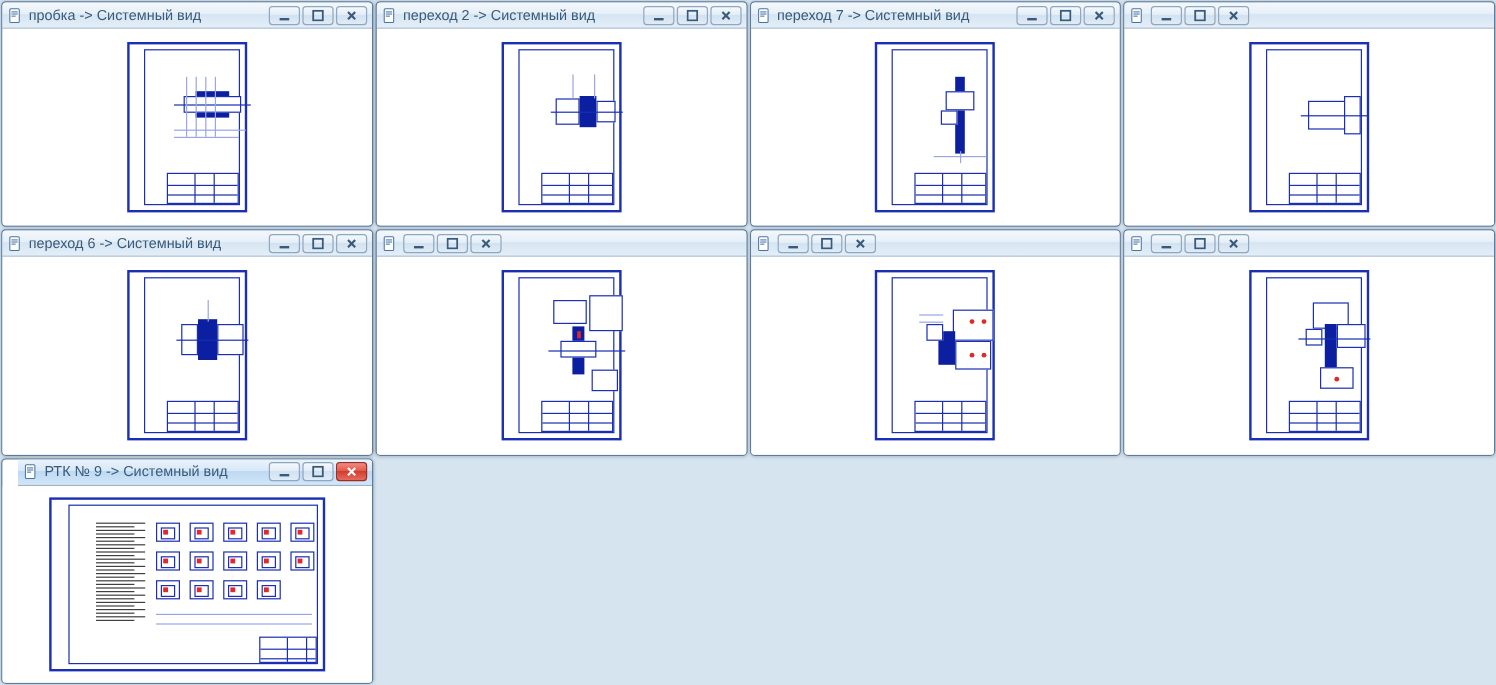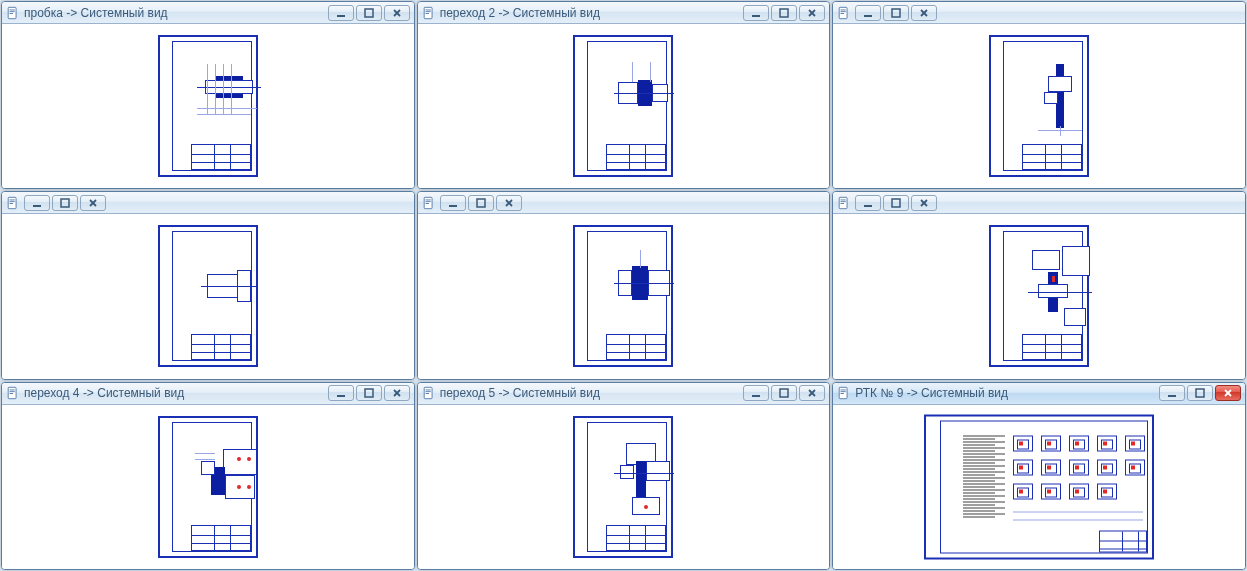--- a/index.html
+++ b/index.html
@@ -9,37 +9,38 @@
     background: #d6e4f0;
     width: 1247px;
     height: 571px;
     overflow: hidden;
     position: relative;
   }
   .mdi-area {
     position: absolute;
     inset: 0;
     display: grid;
-    grid-template-columns: repeat(3, 1fr);
+    grid-template-columns: repeat(4, 1fr);
     grid-template-rows: repeat(3, 1fr);
     gap: 2px;
     padding: 1px;
   }
   .mdi-window {
     display: flex;
     flex-direction: column;
     border: 1px solid #5a7ca0;
     border-radius: 4px;
     background: #ffffff;
     box-shadow: 0 0 3px rgba(0,0,0,0.2);
     overflow: hidden;
     min-height: 0;
   }
   .mdi-window.active .titlebar {
     background: linear-gradient(to bottom, #eaf3fb 0%, #d7e8f8 45%, #bdd9f2 46%, #d2e6f7 100%);
+    margin-left: 13px;
   }
   .mdi-window.active .btn.close {
     background: linear-gradient(to bottom, #f08b81 0%, #e4594c 45%, #d13a2c 46%, #e76a5e 100%);
     border-color: #9b2d24;
     color: #fff;
   }
   .titlebar {
     height: 22px;
     flex: 0 0 22px;
     display: flex;
@@ -265,20 +266,21 @@
       </div>
     </div>
     <div class="mdi-window">
       <div class="titlebar">
         <span class="title-icon"><svg viewBox="0 0 16 16">
             <rect x="2.5" y="1.5" width="9" height="13" rx="1" fill="#fff" stroke="#4a73a4" stroke-width="1"></rect>
             <rect x="4" y="4" width="6" height="1" fill="#4a73a4"></rect>
             <rect x="4" y="6" width="6" height="1" fill="#4a73a4"></rect>
             <rect x="4" y="8" width="4" height="1" fill="#4a73a4"></rect>
           </svg></span>
+        <span class="title-text">переход 7 -&gt; Системный вид</span>
         <div class="win-btns">
           <div class="btn">
             <svg viewBox="0 0 10 10">
               <rect x="1" y="7" width="8" height="2" fill="#3a5a7a"></rect>
             </svg>
           </div>
           <div class="btn">
             <svg viewBox="0 0 10 10">
               <rect x="1" y="1" width="8" height="8" fill="none" stroke="#3a5a7a" stroke-width="1.5"></rect>
             </svg>
@@ -353,20 +355,21 @@
       </div>
     </div>
     <div class="mdi-window">
       <div class="titlebar">
         <span class="title-icon"><svg viewBox="0 0 16 16">
             <rect x="2.5" y="1.5" width="9" height="13" rx="1" fill="#fff" stroke="#4a73a4" stroke-width="1"></rect>
             <rect x="4" y="4" width="6" height="1" fill="#4a73a4"></rect>
             <rect x="4" y="6" width="6" height="1" fill="#4a73a4"></rect>
             <rect x="4" y="8" width="4" height="1" fill="#4a73a4"></rect>
           </svg></span>
+        <span class="title-text">переход 6 -&gt; Системный вид</span>
         <div class="win-btns">
           <div class="btn">
             <svg viewBox="0 0 10 10">
               <rect x="1" y="7" width="8" height="2" fill="#3a5a7a"></rect>
             </svg>
           </div>
           <div class="btn">
             <svg viewBox="0 0 10 10">
               <rect x="1" y="1" width="8" height="8" fill="none" stroke="#3a5a7a" stroke-width="1.5"></rect>
             </svg>
@@ -445,21 +448,20 @@
       </div>
     </div>
     <div class="mdi-window">
       <div class="titlebar">
         <span class="title-icon"><svg viewBox="0 0 16 16">
             <rect x="2.5" y="1.5" width="9" height="13" rx="1" fill="#fff" stroke="#4a73a4" stroke-width="1"></rect>
             <rect x="4" y="4" width="6" height="1" fill="#4a73a4"></rect>
             <rect x="4" y="6" width="6" height="1" fill="#4a73a4"></rect>
             <rect x="4" y="8" width="4" height="1" fill="#4a73a4"></rect>
           </svg></span>
-        <span class="title-text">переход 4 -&gt; Системный вид</span>
         <div class="win-btns">
           <div class="btn">
             <svg viewBox="0 0 10 10">
               <rect x="1" y="7" width="8" height="2" fill="#3a5a7a"></rect>
             </svg>
           </div>
           <div class="btn">
             <svg viewBox="0 0 10 10">
               <rect x="1" y="1" width="8" height="8" fill="none" stroke="#3a5a7a" stroke-width="1.5"></rect>
             </svg>
@@ -496,21 +498,20 @@
       </div>
     </div>
     <div class="mdi-window">
       <div class="titlebar">
         <span class="title-icon"><svg viewBox="0 0 16 16">
             <rect x="2.5" y="1.5" width="9" height="13" rx="1" fill="#fff" stroke="#4a73a4" stroke-width="1"></rect>
             <rect x="4" y="4" width="6" height="1" fill="#4a73a4"></rect>
             <rect x="4" y="6" width="6" height="1" fill="#4a73a4"></rect>
             <rect x="4" y="8" width="4" height="1" fill="#4a73a4"></rect>
           </svg></span>
-        <span class="title-text">переход 5 -&gt; Системный вид</span>
         <div class="win-btns">
           <div class="btn">
             <svg viewBox="0 0 10 10">
               <rect x="1" y="7" width="8" height="2" fill="#3a5a7a"></rect>
             </svg>
           </div>
           <div class="btn">
             <svg viewBox="0 0 10 10">
               <rect x="1" y="1" width="8" height="8" fill="none" stroke="#3a5a7a" stroke-width="1.5"></rect>
             </svg>

